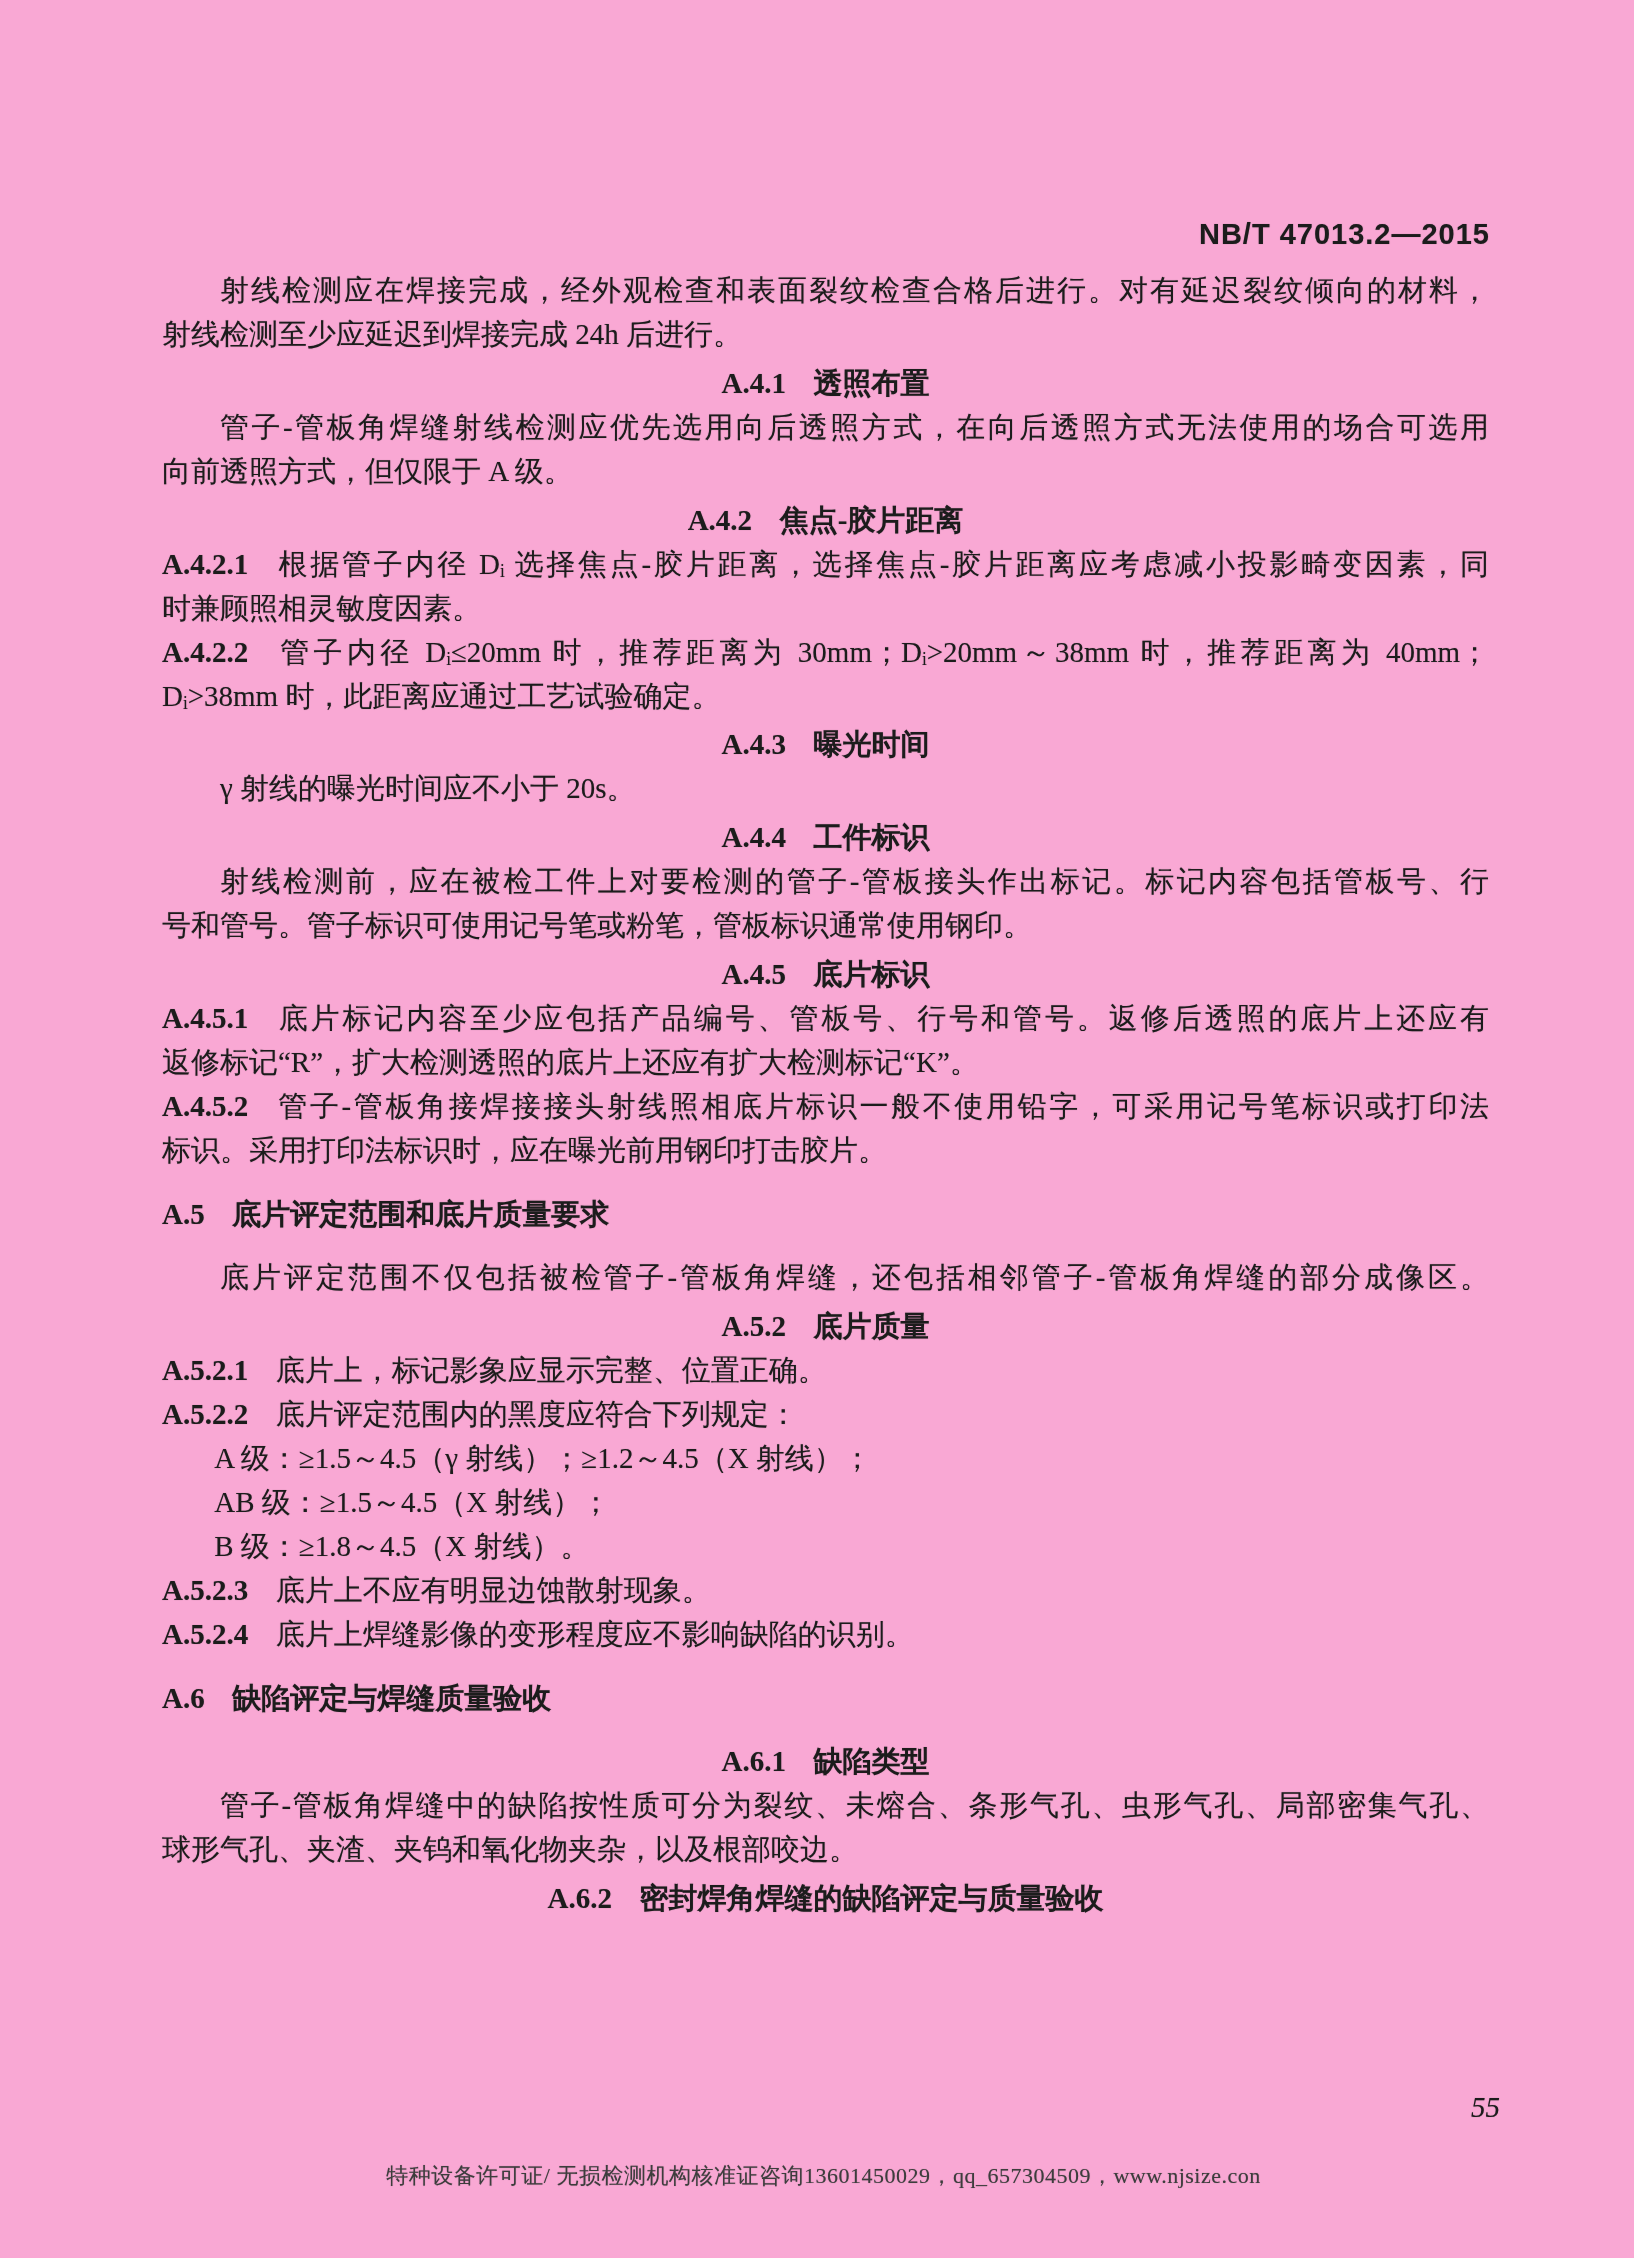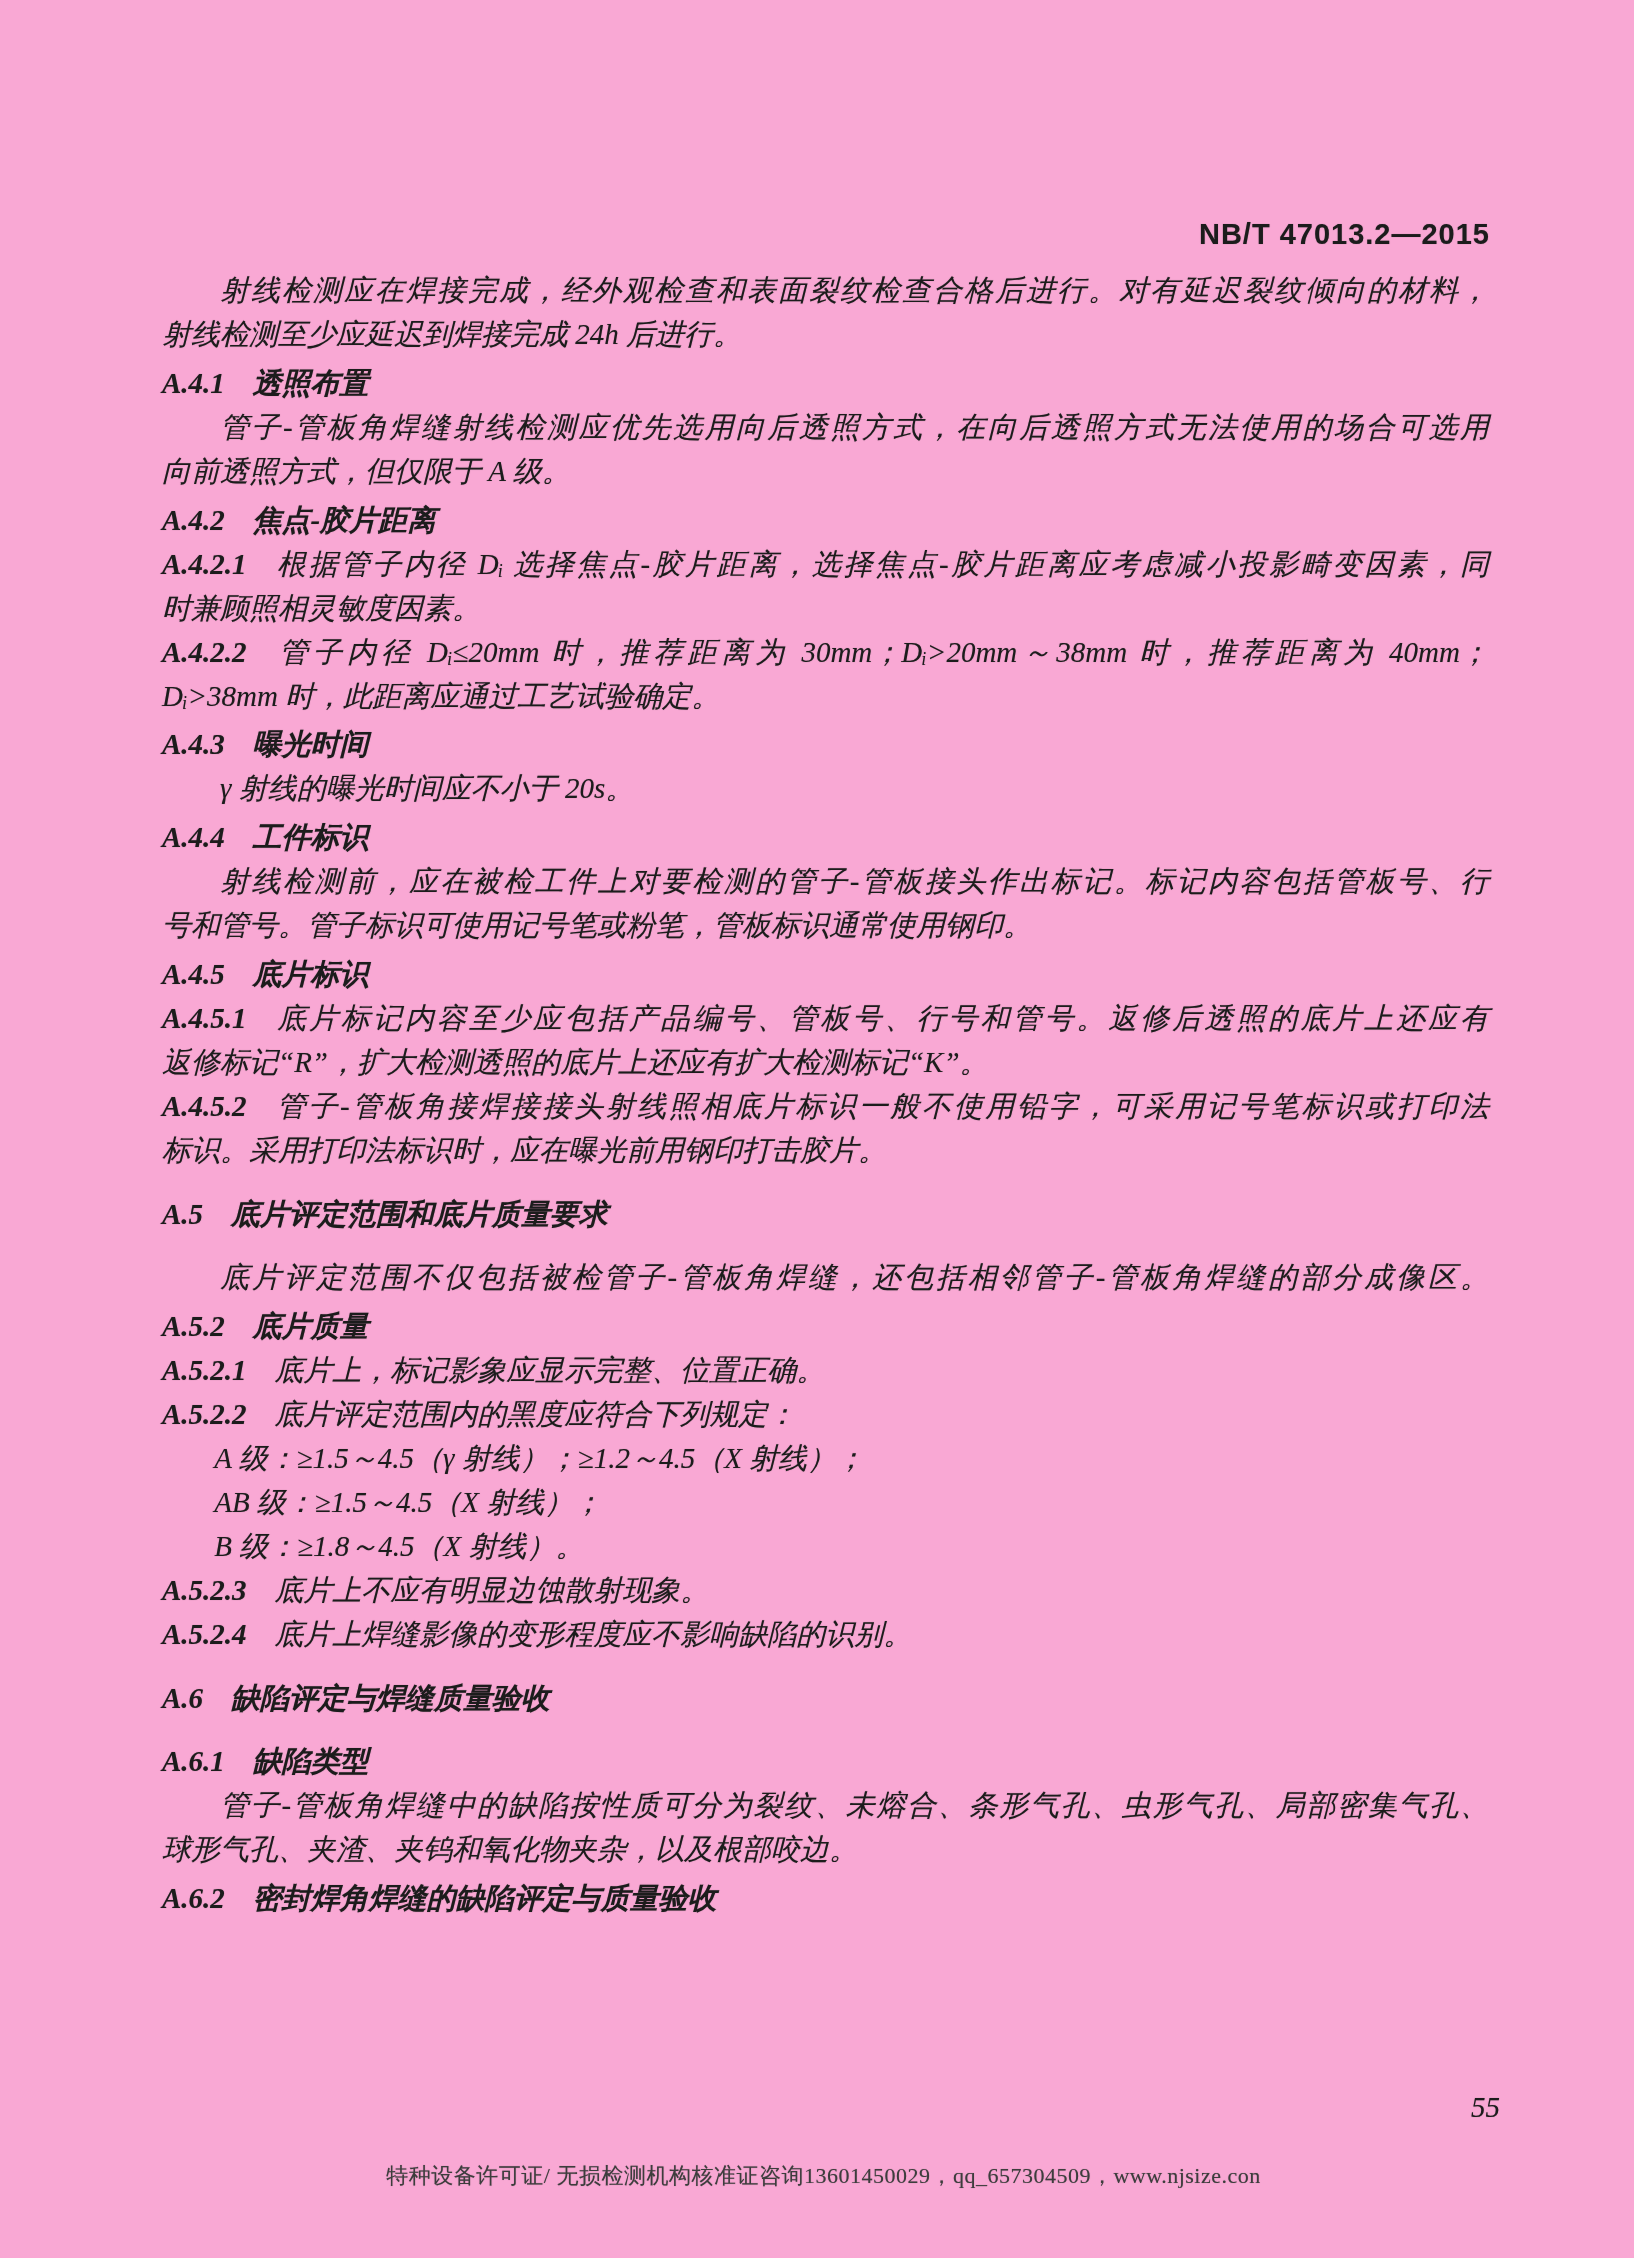--- a/index.html
+++ b/index.html
@@ -24,35 +24,34 @@
     font-size: 29px;
     font-weight: 700;
     letter-spacing: 1px;
   }
   .doc-body {
     position: absolute;
     top: 268px;
     left: 162px;
     width: 1327px;
     font-size: 29px;
-    font-style: italic;
   }
   .line {
     line-height: 44px;
     min-height: 44px;
     white-space: nowrap;
   }
   .line.full {
     white-space: normal;
     text-align: justify;
     text-align-last: justify;
   }
   .indent { text-indent: 2em; }
   .h2 { font-weight: 700; margin-top: 20px; margin-bottom: 19.3px; }
-  .h3 { font-weight: 700; margin-top: 4.8px; }
+  .h3 { font-weight: 700; margin-top: 4.8px; text-align: center; }
   .label { font-weight: 700; margin-right: 0.95em; }
   .clause > .txt { font-weight: 400; }
   .list { padding-left: 1.8em; }
   .page-number {
     position: absolute;
     top: 2091px;
     right: 135px;
     font-size: 29px;
     font-style: italic;
   }

